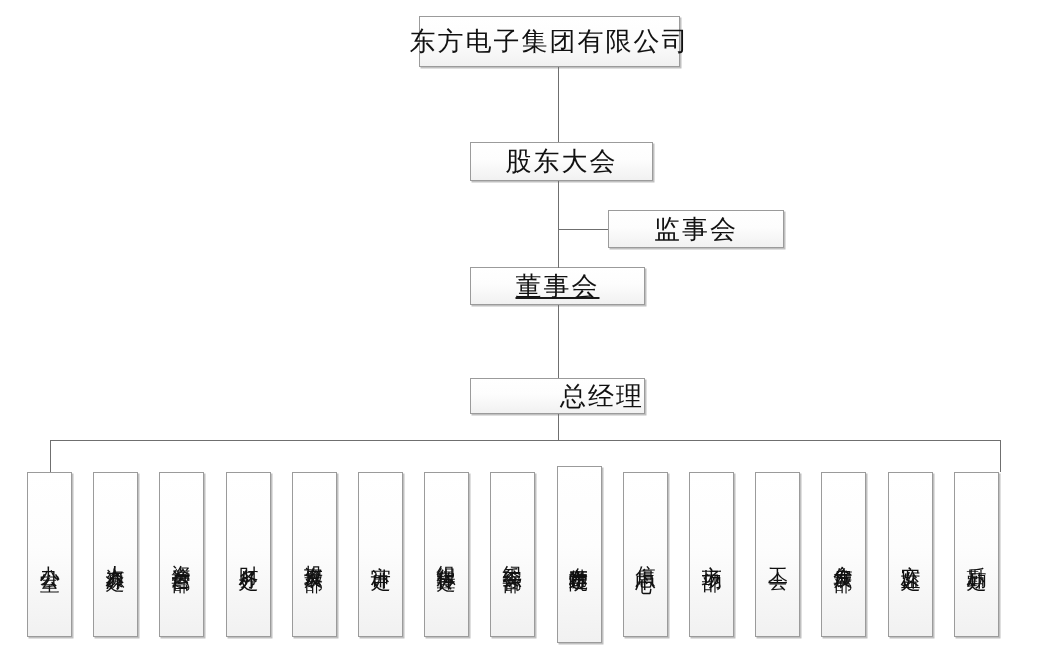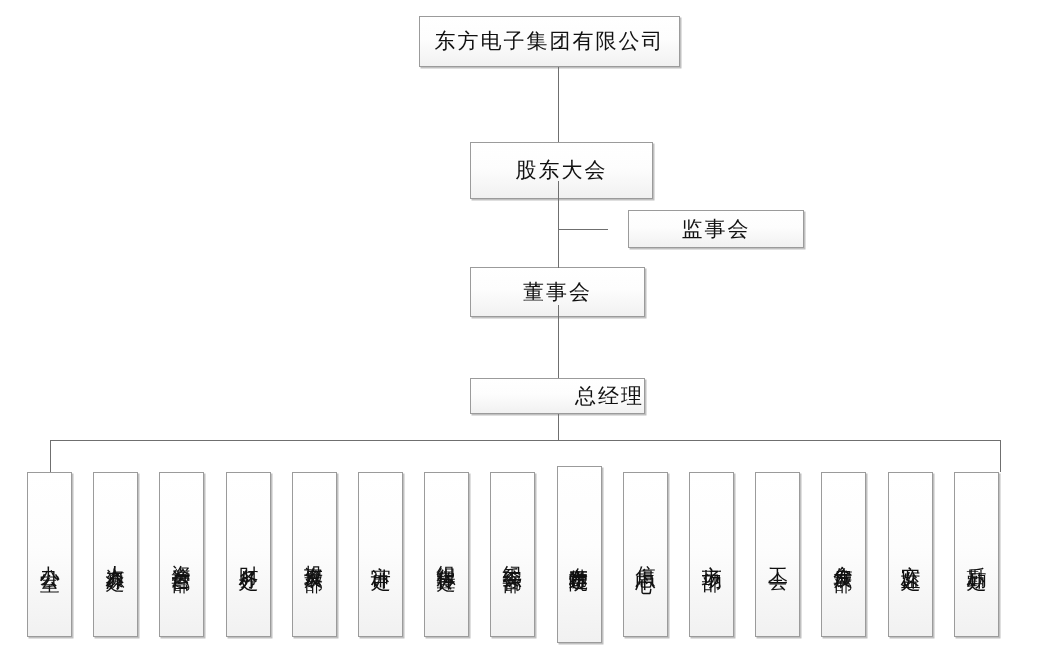--- a/index.html
+++ b/index.html
@@ -24,21 +24,21 @@
     text-align:center;
   }
   .node .label{
     display:block;
     line-height:1.18;
     letter-spacing:.5px;
     color:#111;
   }
 
   
-  .h-node .label{font-size:21px;letter-spacing:2px;white-space:nowrap;}
+  .h-node .label{font-size:26px;letter-spacing:2px;white-space:nowrap;}
 
   
   .v-node{padding:6px 2px;}
   .v-node .label{
     font-size:20px;
     writing-mode:vertical-rl;
     text-orientation:upright;
     letter-spacing:3px;
     white-space:nowrap;
   }
@@ -50,29 +50,29 @@
 </style>
 </head>
 <body>
 
 <div id="chart">
 
   <div class="node h-node" style="left:419px;top:16px;width:261px;height:51px;">
     <span class="label">东方电子集团有限公司</span>
   </div>
 
-  <div class="node h-node" style="left:470px;top:142px;width:183px;height:57px;">
+  <div class="node h-node" style="left:470px;top:142px;width:183px;height:39px;">
     <span class="label">股东大会</span>
   </div>
 
-  <div class="node h-node" style="left:608px;top:210px;width:176px;height:38px;margin-left:20px;">
+  <div class="node h-node" style="left:608px;top:210px;width:176px;height:38px;">
     <span class="label">监事会</span>
   </div>
 
-  <div class="node h-node" style="left:470px;top:267px;width:175px;height:50px;">
+  <div class="node h-node" style="left:470px;top:267px;width:175px;height:38px;text-decoration:underline;">
     <span class="label">董事会</span>
   </div>
 
   <div class="node h-node" style="left:470px;top:378px;width:175px;height:36px;justify-content:flex-end;">
     <span class="label">总经理</span>
   </div>
 
   <div class="line vline" style="left:558px;top:67px;height:75px;"></div>
 
   <div class="line vline" style="left:558px;top:181px;height:87px;"></div>

